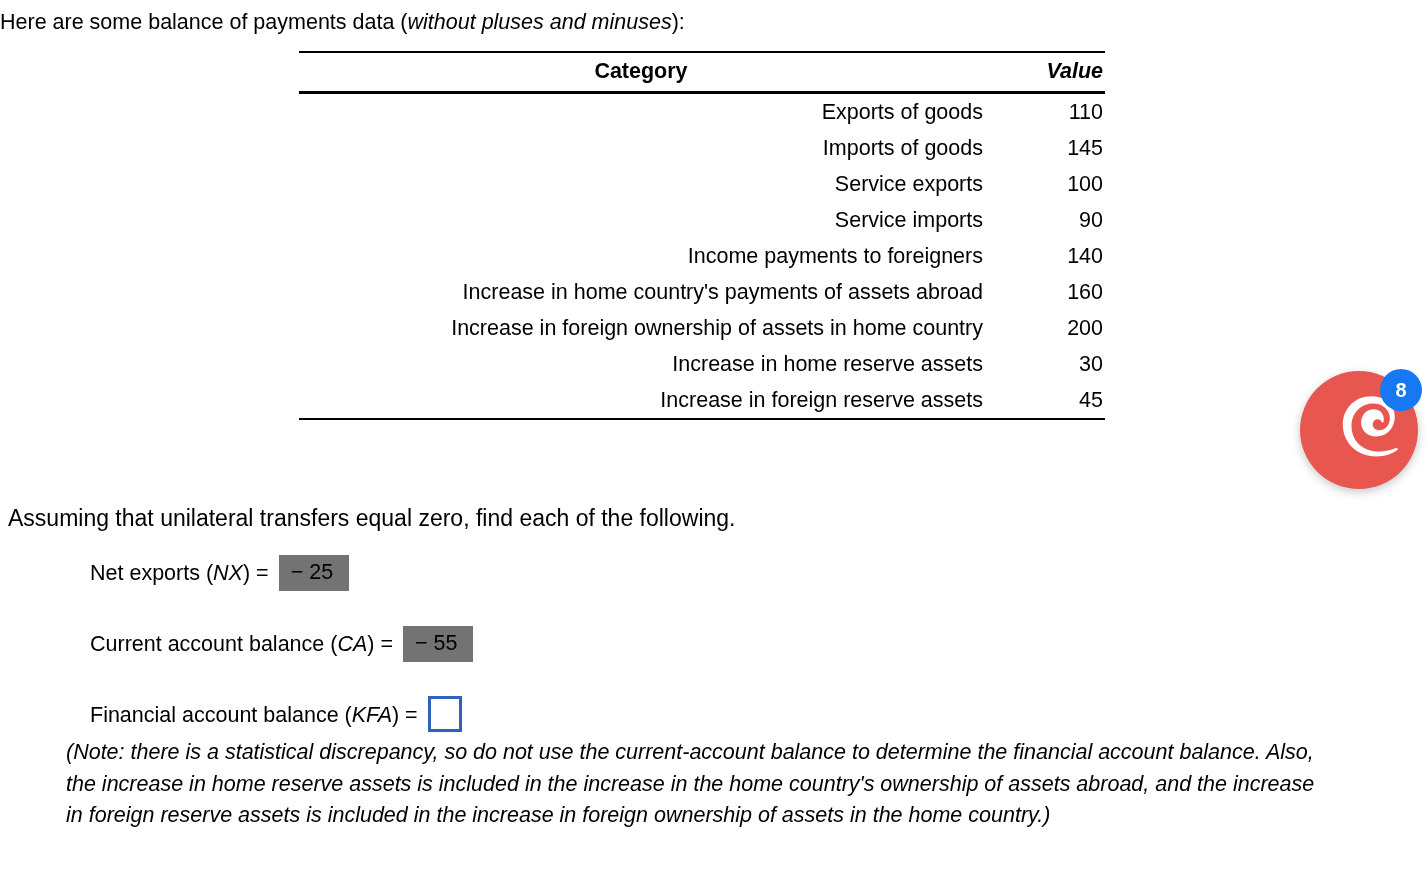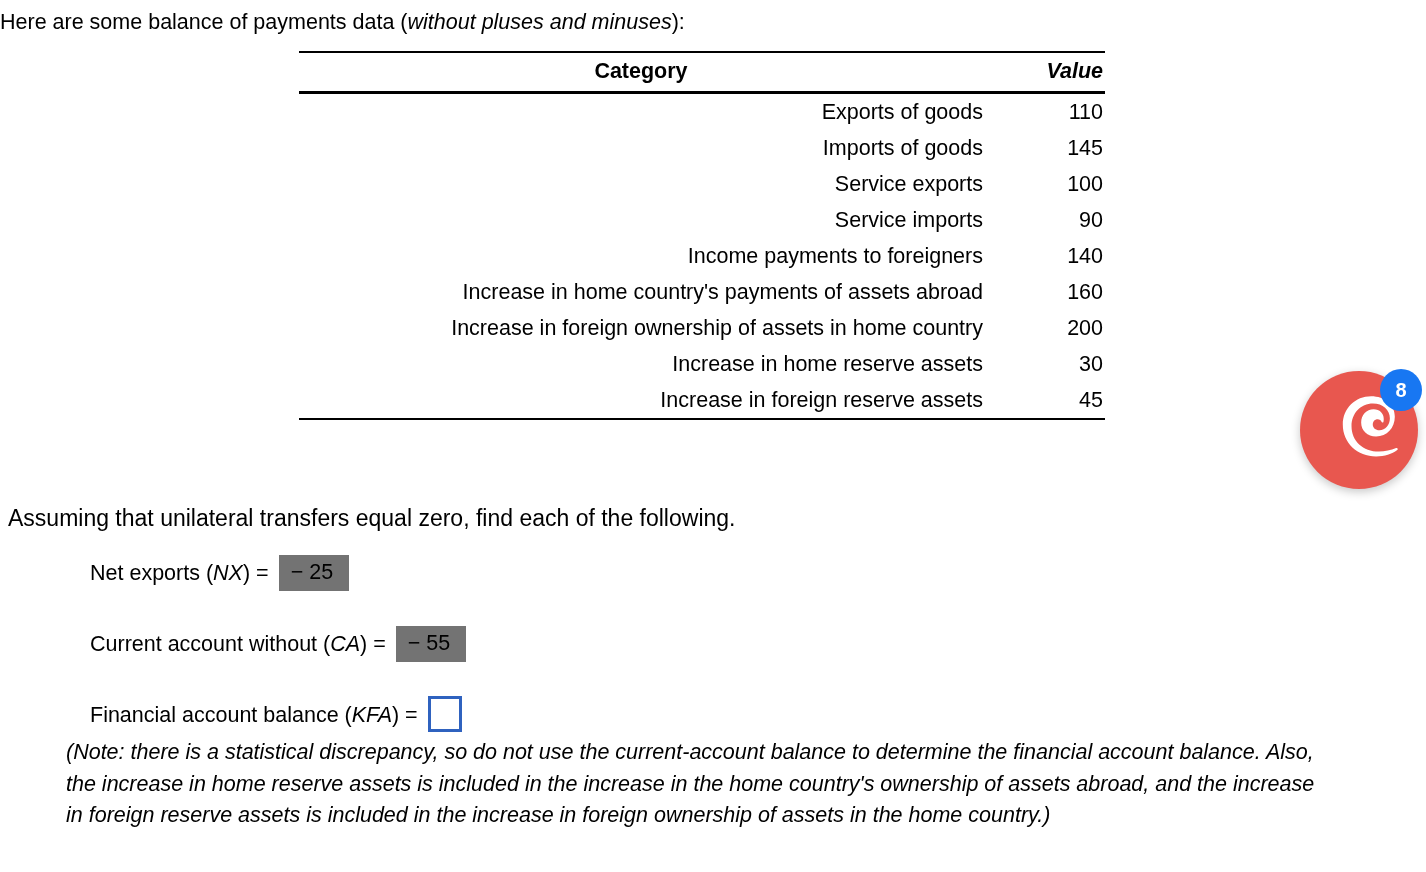--- a/index.html
+++ b/index.html
@@ -220,21 +220,21 @@
 </table>
 
 <div id="assume-line">Assuming that unilateral transfers equal zero, find each of the following.</div>
 
 <div class="answer-row" id="row-nx">
   <span class="lbl"><span>Net exports (</span><span class="ital">NX</span><span>) =</span></span>
   <span class="filled-box">− 25</span>
 </div>
 
 <div class="answer-row" id="row-ca">
-  <span class="lbl"><span>Current account without (</span><span class="ital">CA</span><span>) =</span></span>
+  <span class="lbl"><span>Current account balance (</span><span class="ital">CA</span><span>) =</span></span>
   <span class="filled-box">− 55</span>
 </div>
 
 <div class="answer-row" id="row-kfa">
   <span class="lbl"><span>Financial account balance (</span><span class="ital">KFA</span><span>) =</span></span>
   <span class="empty-box" title=""></span>
 </div>
 
 <div id="note-block">(Note: there is a statistical discrepancy, so do not use the current-account balance to determine the financial account balance. Also, the increase in home reserve assets is included in the increase in the home country's ownership of assets abroad, and the increase in foreign reserve assets is included in the increase in foreign ownership of assets in the home country.)</div>
 

